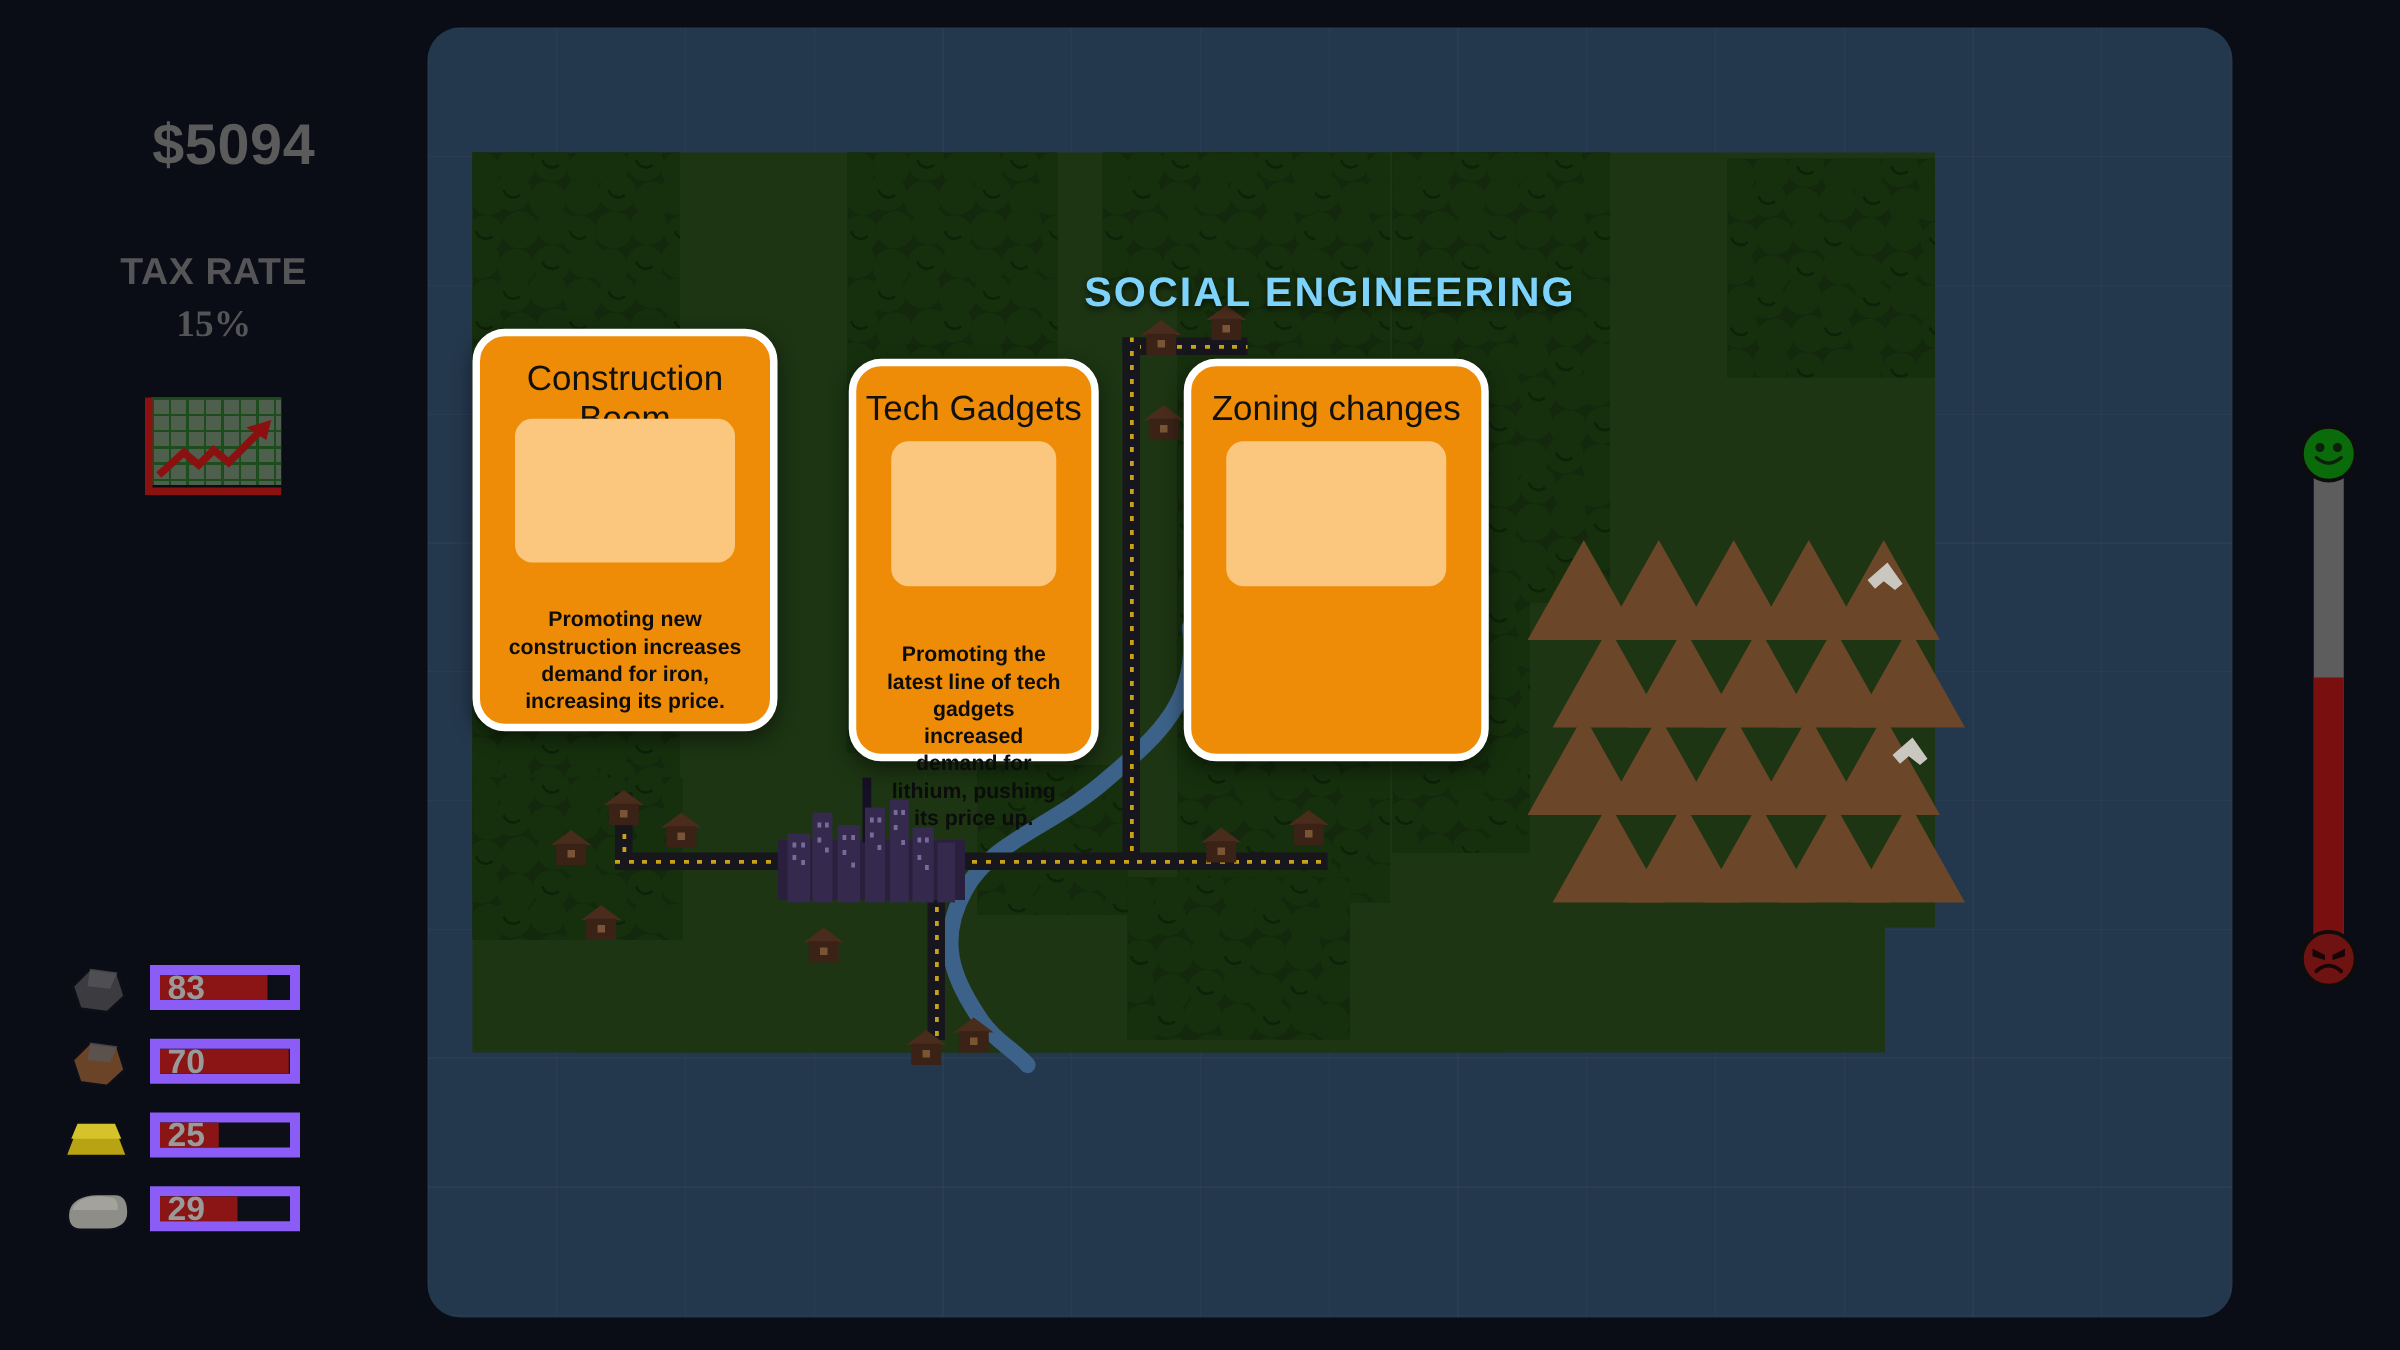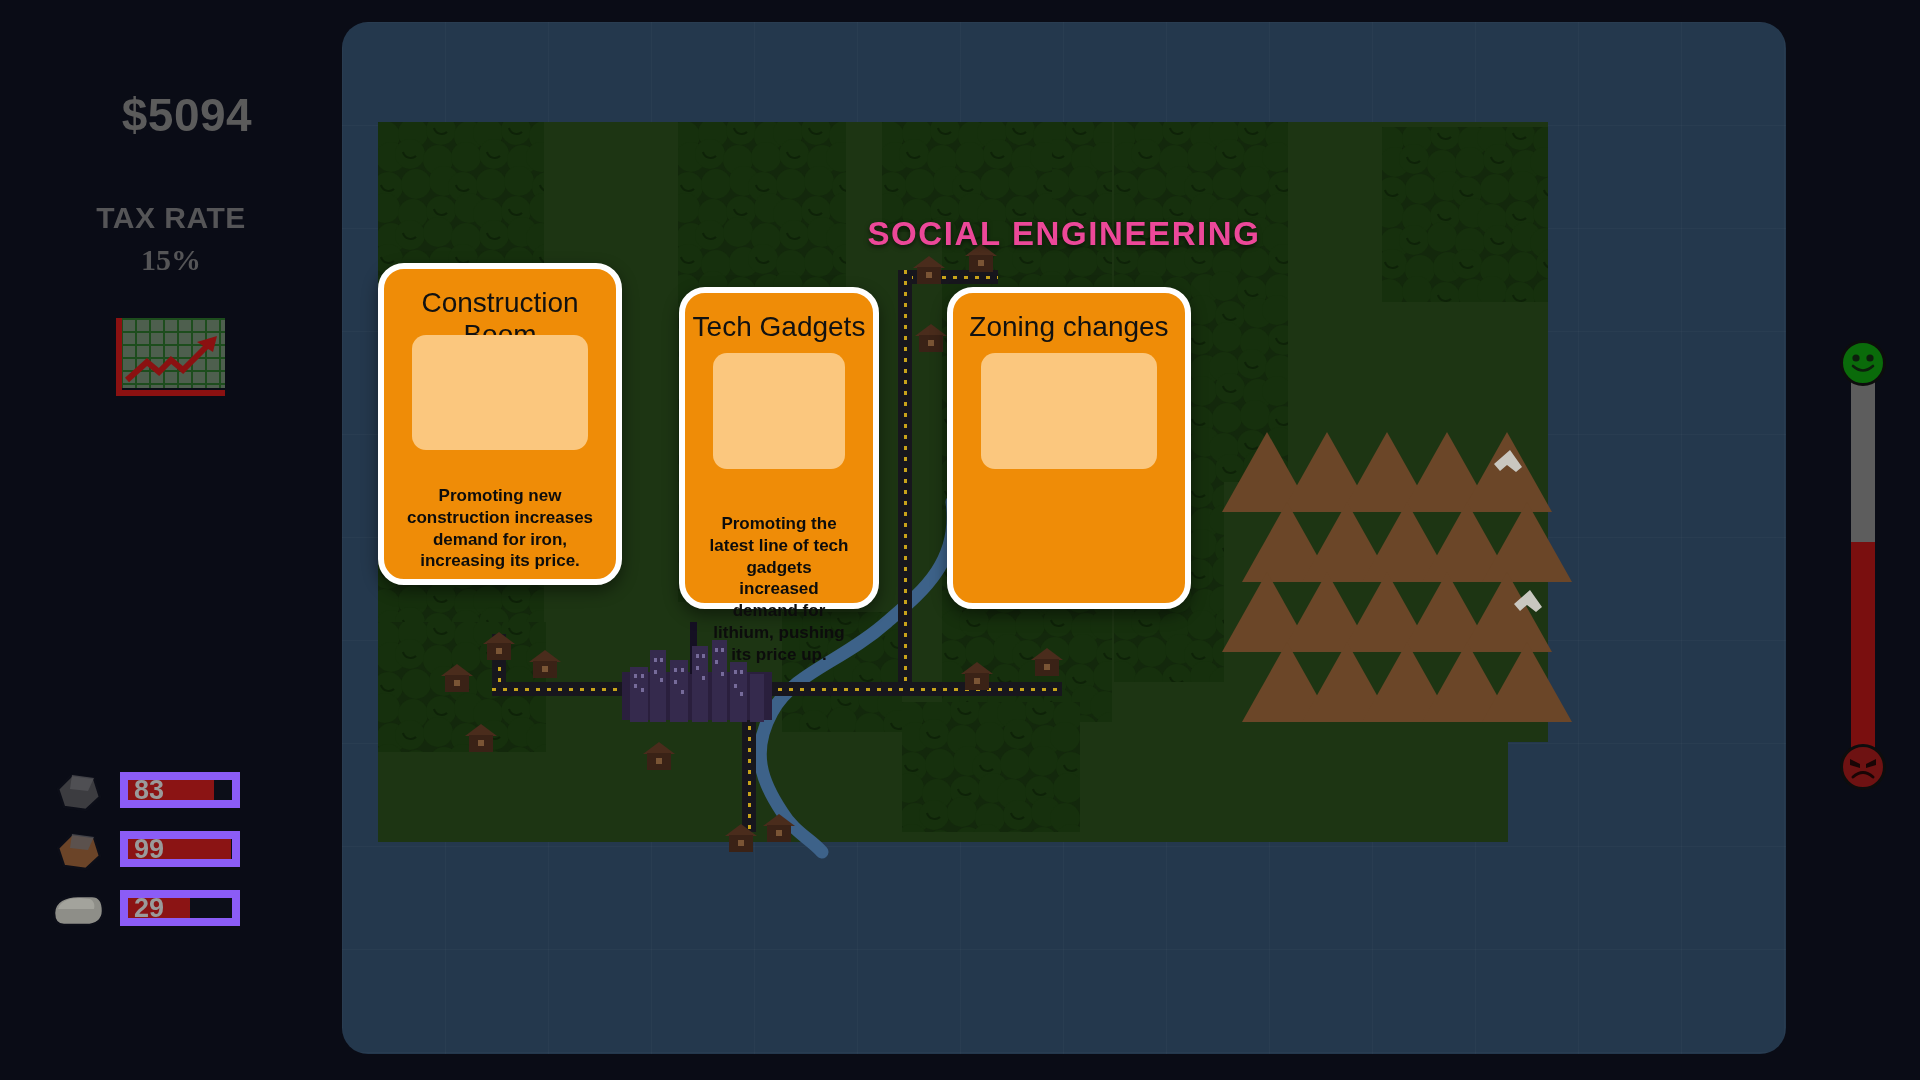--- a/index.html
+++ b/index.html
@@ -81,21 +81,21 @@
     position: absolute; left: 50%; top: 0; bottom: 0; width: 3px; margin-left: -1px;
     background: repeating-linear-gradient(to bottom, #c8a31a 0 4px, transparent 4px 11px);
   }
   #city { position: absolute; }
   .river { position: absolute; background: #3d6289; }
 
   
   #overlay-title {
     position: absolute; left: 342px; top: 215px; width: 1444px;
     text-align: center;
-    font-size: 33px; font-weight: bold; color: #ec4899;
+    font-size: 33px; font-weight: bold; color: #7dd3fc;
     letter-spacing: 1.6px;
     text-shadow: 0 2px 5px rgba(0,0,0,0.6);
   }
 
   .card {
     position: absolute;
     background: #ef8c07;
     border: 6px solid #ffffff;
     border-radius: 26px;
     box-shadow: 0 6px 16px rgba(0,0,0,0.45);
@@ -164,21 +164,31 @@
             <div class="res-val">83</div>
           </div>
         </div>
         <div class="res-row">
           <svg class="res-icon" viewBox="0 0 58 44">
             <path d="M10,20 L24,6 L46,9 L52,28 L38,41 L16,38 Z" fill="#6b4428" stroke="#0c0e18" stroke-width="2.5" stroke-linejoin="round"></path>
             <path d="M24,6 L46,9 L40,22 L22,20 Z" fill="#555559" opacity="0.75"></path>
           </svg>
           <div class="res-bar">
             <div class="res-fill" style="width:99%"></div>
-            <div class="res-val">99</div>
+            <div class="res-val">70</div>
+          </div>
+        </div>
+        <div class="res-row">
+          <svg class="res-icon" viewBox="0 0 58 44">
+            <polygon points="14,12 44,12 54,38 4,38" fill="#b8a312" stroke="#0c0e18" stroke-width="2.5" stroke-linejoin="round"></polygon>
+            <polygon points="14,12 44,12 49,24 9,24" fill="#d6c22a"></polygon>
+          </svg>
+          <div class="res-bar">
+            <div class="res-fill" style="width:45%"></div>
+            <div class="res-val">25</div>
           </div>
         </div>
         <div class="res-row">
           <svg class="res-icon" viewBox="0 0 58 44">
             <path d="M6,26 C6,14 18,9 30,9 L44,9 C52,9 55,16 55,24 C55,33 48,38 38,38 L16,38 C9,38 6,33 6,26 Z" fill="#8e8e88" stroke="#0c0e18" stroke-width="2.5"></path>
             <path d="M10,22 C12,14 22,11 32,11 L42,12 C46,14 47,18 46,22 Z" fill="#a3a39c"></path>
           </svg>
           <div class="res-bar">
             <div class="res-fill" style="width:60%"></div>
             <div class="res-val">29</div>

